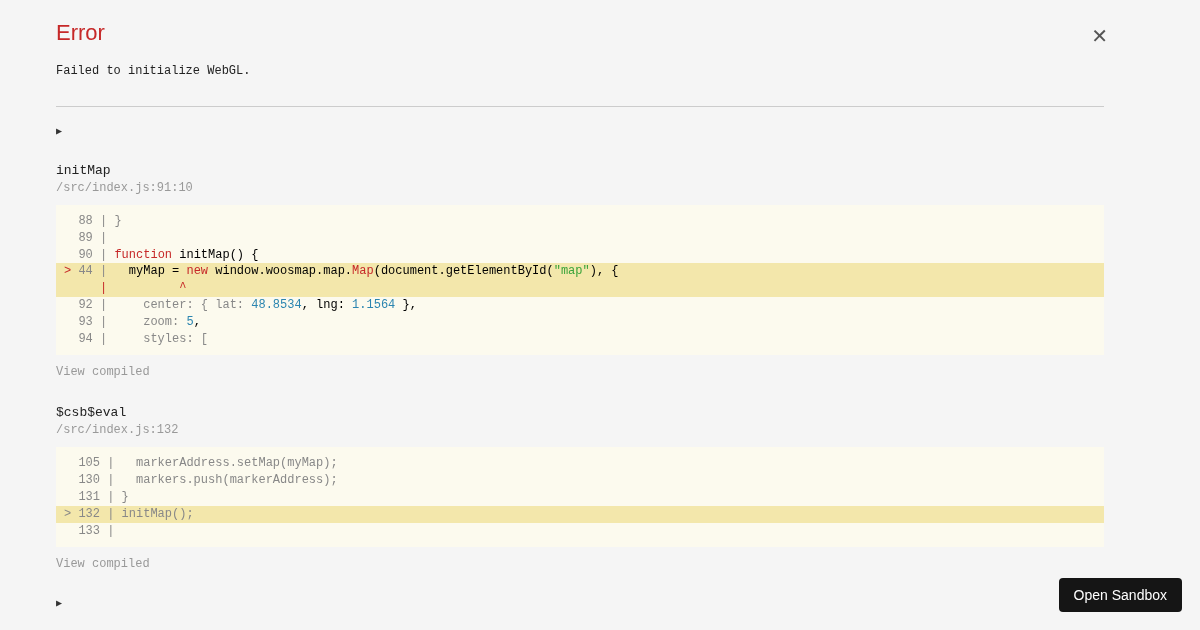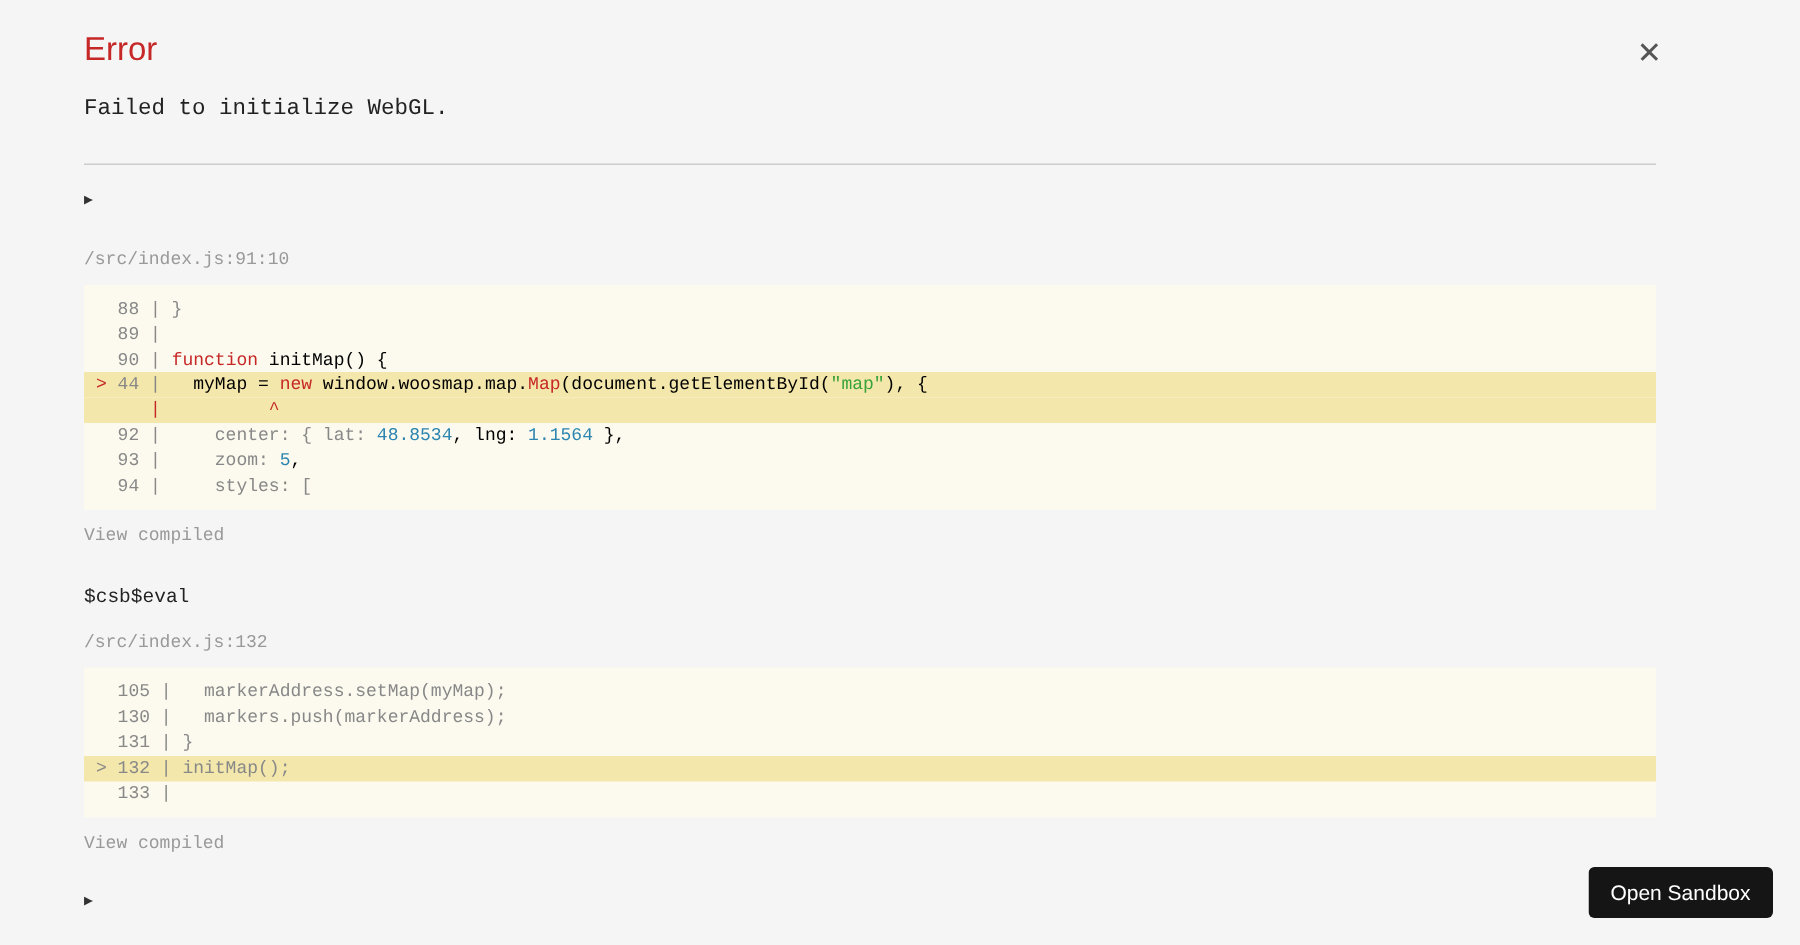--- a/index.html
+++ b/index.html
@@ -22,21 +22,21 @@
   }
   .error-title {
     color: #c62828;
     font-size: 22px;
     font-weight: 400;
     margin-bottom: 18px;
     margin-top: 6px;
   }
   .error-message {
     font-family: "Courier New", monospace;
-    font-size: 15px;
+    font-size: 12px;
     color: #222;
   }
   .divider {
     border: none;
     border-top: 1px solid #ccc;
     margin-top: 12px;
     margin-bottom: 18px;
   }
   .close-btn {
     position: absolute;
@@ -64,21 +64,21 @@
   }
   .frame-name {
     font-family: "Courier New", monospace;
     font-size: 13px;
     color: #222;
   }
   .frame-location {
     font-family: "Courier New", monospace;
     font-size: 12px;
     color: #999;
-    margin-top: 16px;
+    margin-top: 3px;
     margin-bottom: 10px;
   }
   .code-block {
     background: #fcfaee;
     padding: 8px 0;
     font-family: Liberation Mono, monospace;
     font-size: 12px;
     line-height: 1.4;
     margin-bottom: 10px;
   }
@@ -122,20 +122,21 @@
     <div class="error-title">Error</div>
     <div class="error-message">Failed to initialize WebGL.</div>
     <button class="close-btn">✕</button>
   </div>
   <hr class="divider">
 
   <div class="collapsed-frames">
     <span class="triangle">▶</span>
   </div>
 
+  <div class="frame-name">initMap</div>
   <div class="frame-location">/src/index.js:91:10</div>
 
   <div class="code-block">
     <div class="code-line"><span class="ln">  88 | }</span></div>
     <div class="code-line"><span class="ln">  89 | </span></div>
     <div class="code-line"><span class="ln">  90 | </span><span class="kw">function</span><span> initMap() {</span></div>
     <div class="code-line highlight"><span class="kw">&gt;</span><span class="ln"> 44 |</span><span>   myMap = </span><span class="kw">new</span><span> window.woosmap.map.</span><span class="cls">Map</span><span>(document.getElementById(</span><span class="str">"map"</span><span>), {</span></div>
     <div class="code-line highlight"><span class="kw ln">     |          ^</span></div>
     <div class="code-line"><span class="ln">  92 |     center: { lat: </span><span class="num">48.8534</span><span>, lng: </span><span class="num">1.1564</span><span> },</span></div>
     <div class="code-line"><span class="ln">  93 |     zoom: </span><span class="num">5</span><span>,</span></div>

